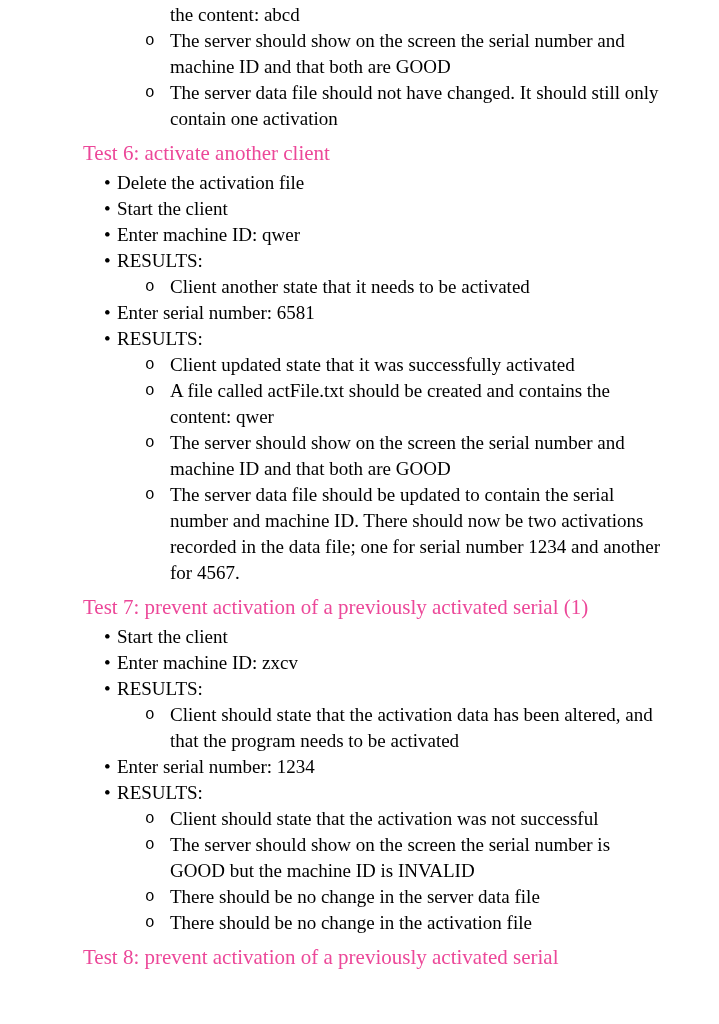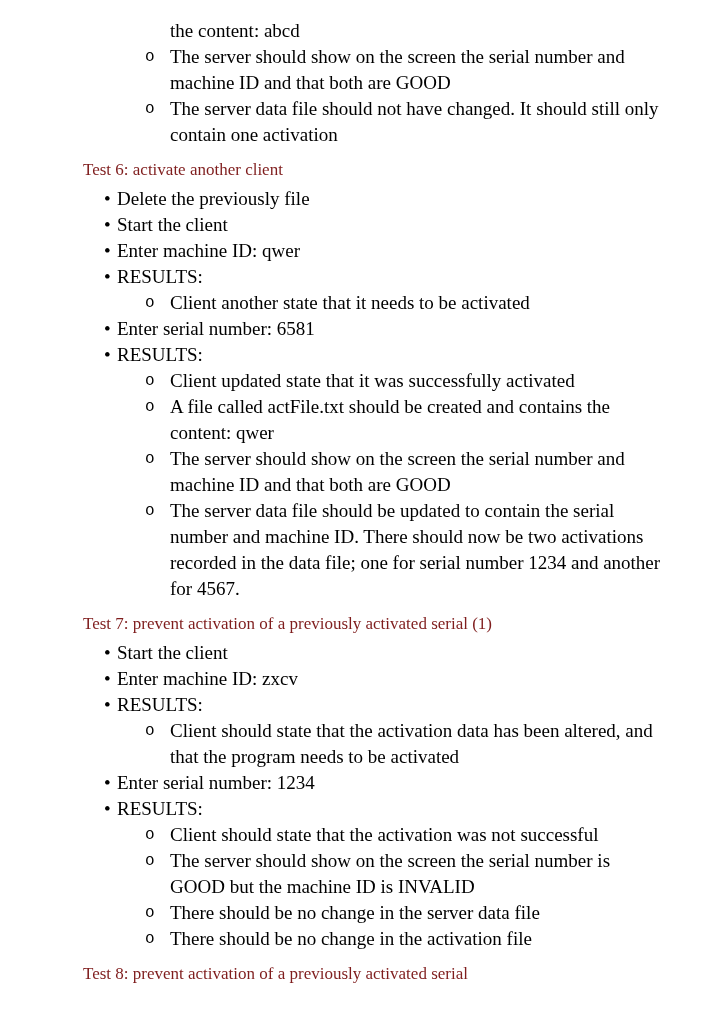--- a/index.html
+++ b/index.html
@@ -5,26 +5,26 @@
   * { margin: 0; padding: 0; box-sizing: border-box; }
   html, body { background: #ffffff; }
   .page {
     position: relative;
     width: 719px;
     height: 1024px;
     background: #ffffff;
     color: #000000;
     font-family: "Liberation Serif", "DejaVu Serif", serif;
     font-size: 19px;
-    padding: 18px 58px 0 83px;
+    padding: 2px 58px 0 83px;
     overflow: hidden;
   }
   .section-title {
-    color: #7f1d1d;
-    font-size: 17px;
+    color: #ec4899;
+    font-size: 21px;
     font-weight: 400;
     line-height: 27px;
     margin: 8px 0 3px 0;
     max-width: 556px;
   }
   .cont-line {
     margin-left: 87px;
     line-height: 26px;
   }
   .li {
@@ -55,21 +55,21 @@
   </div>
   <div class="li l2">
     <span class="marker circle">o</span>
     <span class="text">The server data file should not have changed. It should still only contain one activation</span>
   </div>
 
   <h2 class="section-title">Test 6: activate another client</h2>
 
   <div class="li l1">
     <span class="marker">•</span>
-    <span class="text">Delete the previously file</span>
+    <span class="text">Delete the activation file</span>
   </div>
   <div class="li l1">
     <span class="marker">•</span>
     <span class="text">Start the client</span>
   </div>
   <div class="li l1">
     <span class="marker">•</span>
     <span class="text">Enter machine ID: qwer</span>
   </div>
   <div class="li l1">

